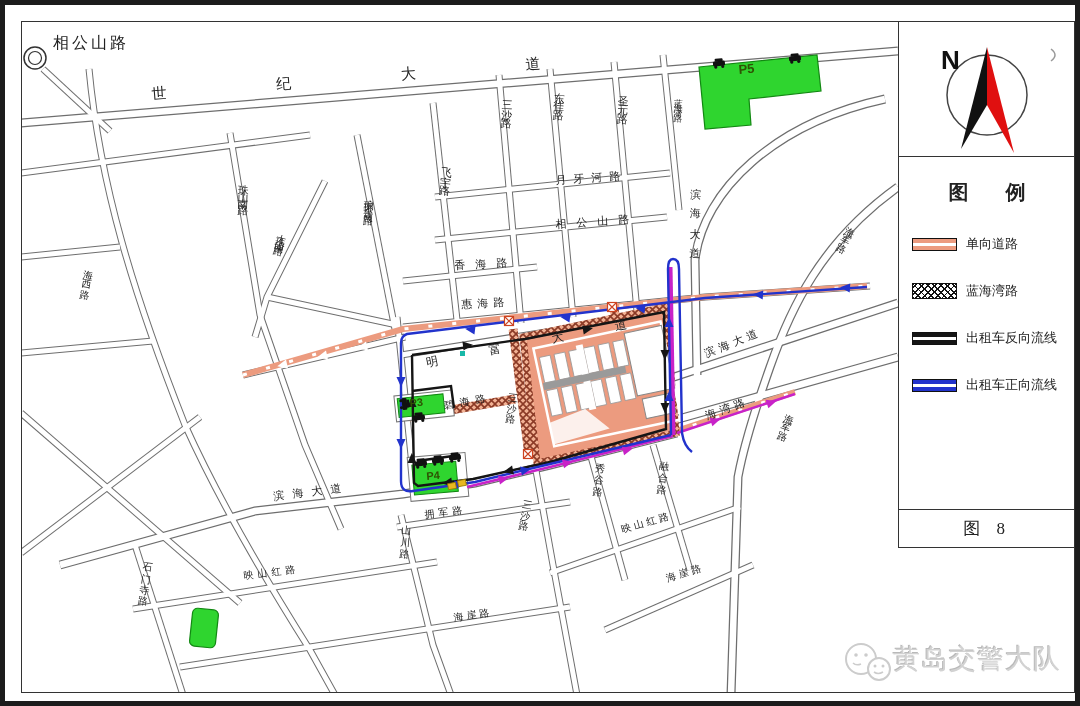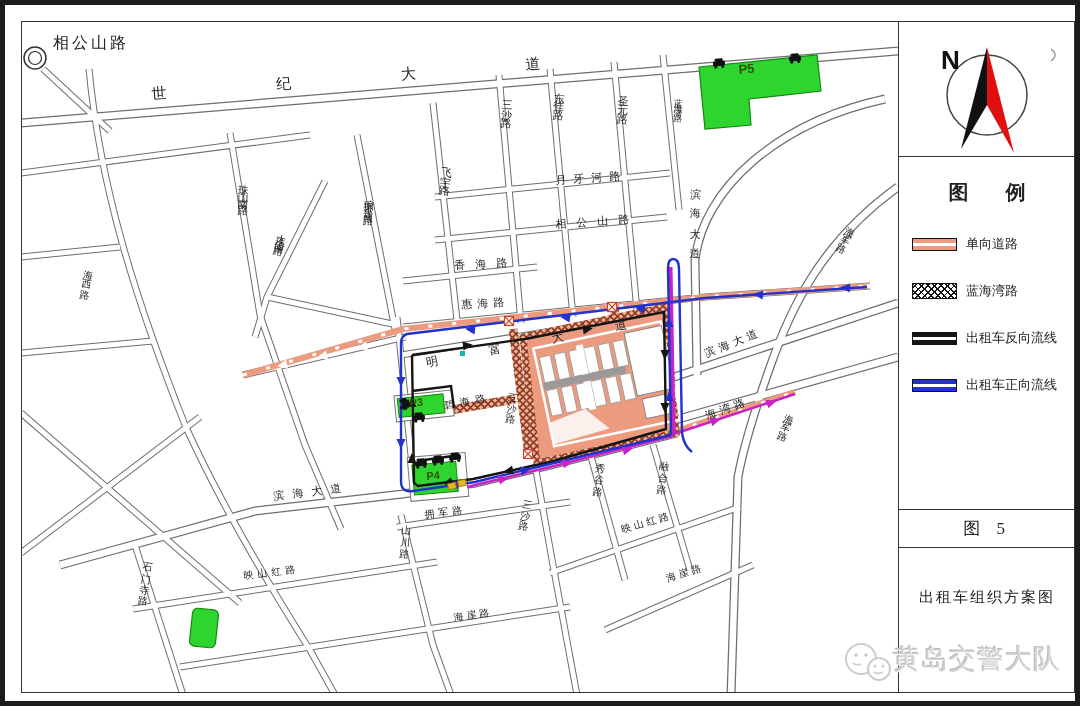--- a/index.html
+++ b/index.html
@@ -352,26 +352,23 @@
         <span class="legend-label">出租车反向流线</span>
       </div>
       <div class="legend-row">
         <span class="sw reverse"></span>
         <span class="legend-label">出租车正向流线</span>
       </div>
     </div>
   </div>
 
   <div class="panel-box fig-box">
-    <span class="fig-no">图 5</span>
+    <span class="fig-no">图 8</span>
   </div>
 
-  <div class="panel-box title-box">
-    <span class="map-title">出租车组织方案图</span>
-  </div>
 
   <svg class="wechat" width="54" height="48">
     <circle cx="22" cy="20" r="15" fill="none" stroke="#cccccc" stroke-width="2"></circle>
     <circle cx="17" cy="16" r="1.8" fill="#ccc"></circle>
       <circle cx="27" cy="16" r="1.8" fill="#ccc"></circle>
     <path d="M14,24 q3,3 8,1" fill="none" stroke="#ccc" stroke-width="1.6"></path>
     <circle cx="40" cy="30" r="11" fill="#fff" stroke="#cccccc" stroke-width="2"></circle>
     <circle cx="36" cy="27" r="1.5" fill="#ccc"></circle>
       <circle cx="44" cy="27" r="1.5" fill="#ccc"></circle>
     <path d="M35,33 q4,3 9,0" fill="none" stroke="#ccc" stroke-width="1.6"></path>

